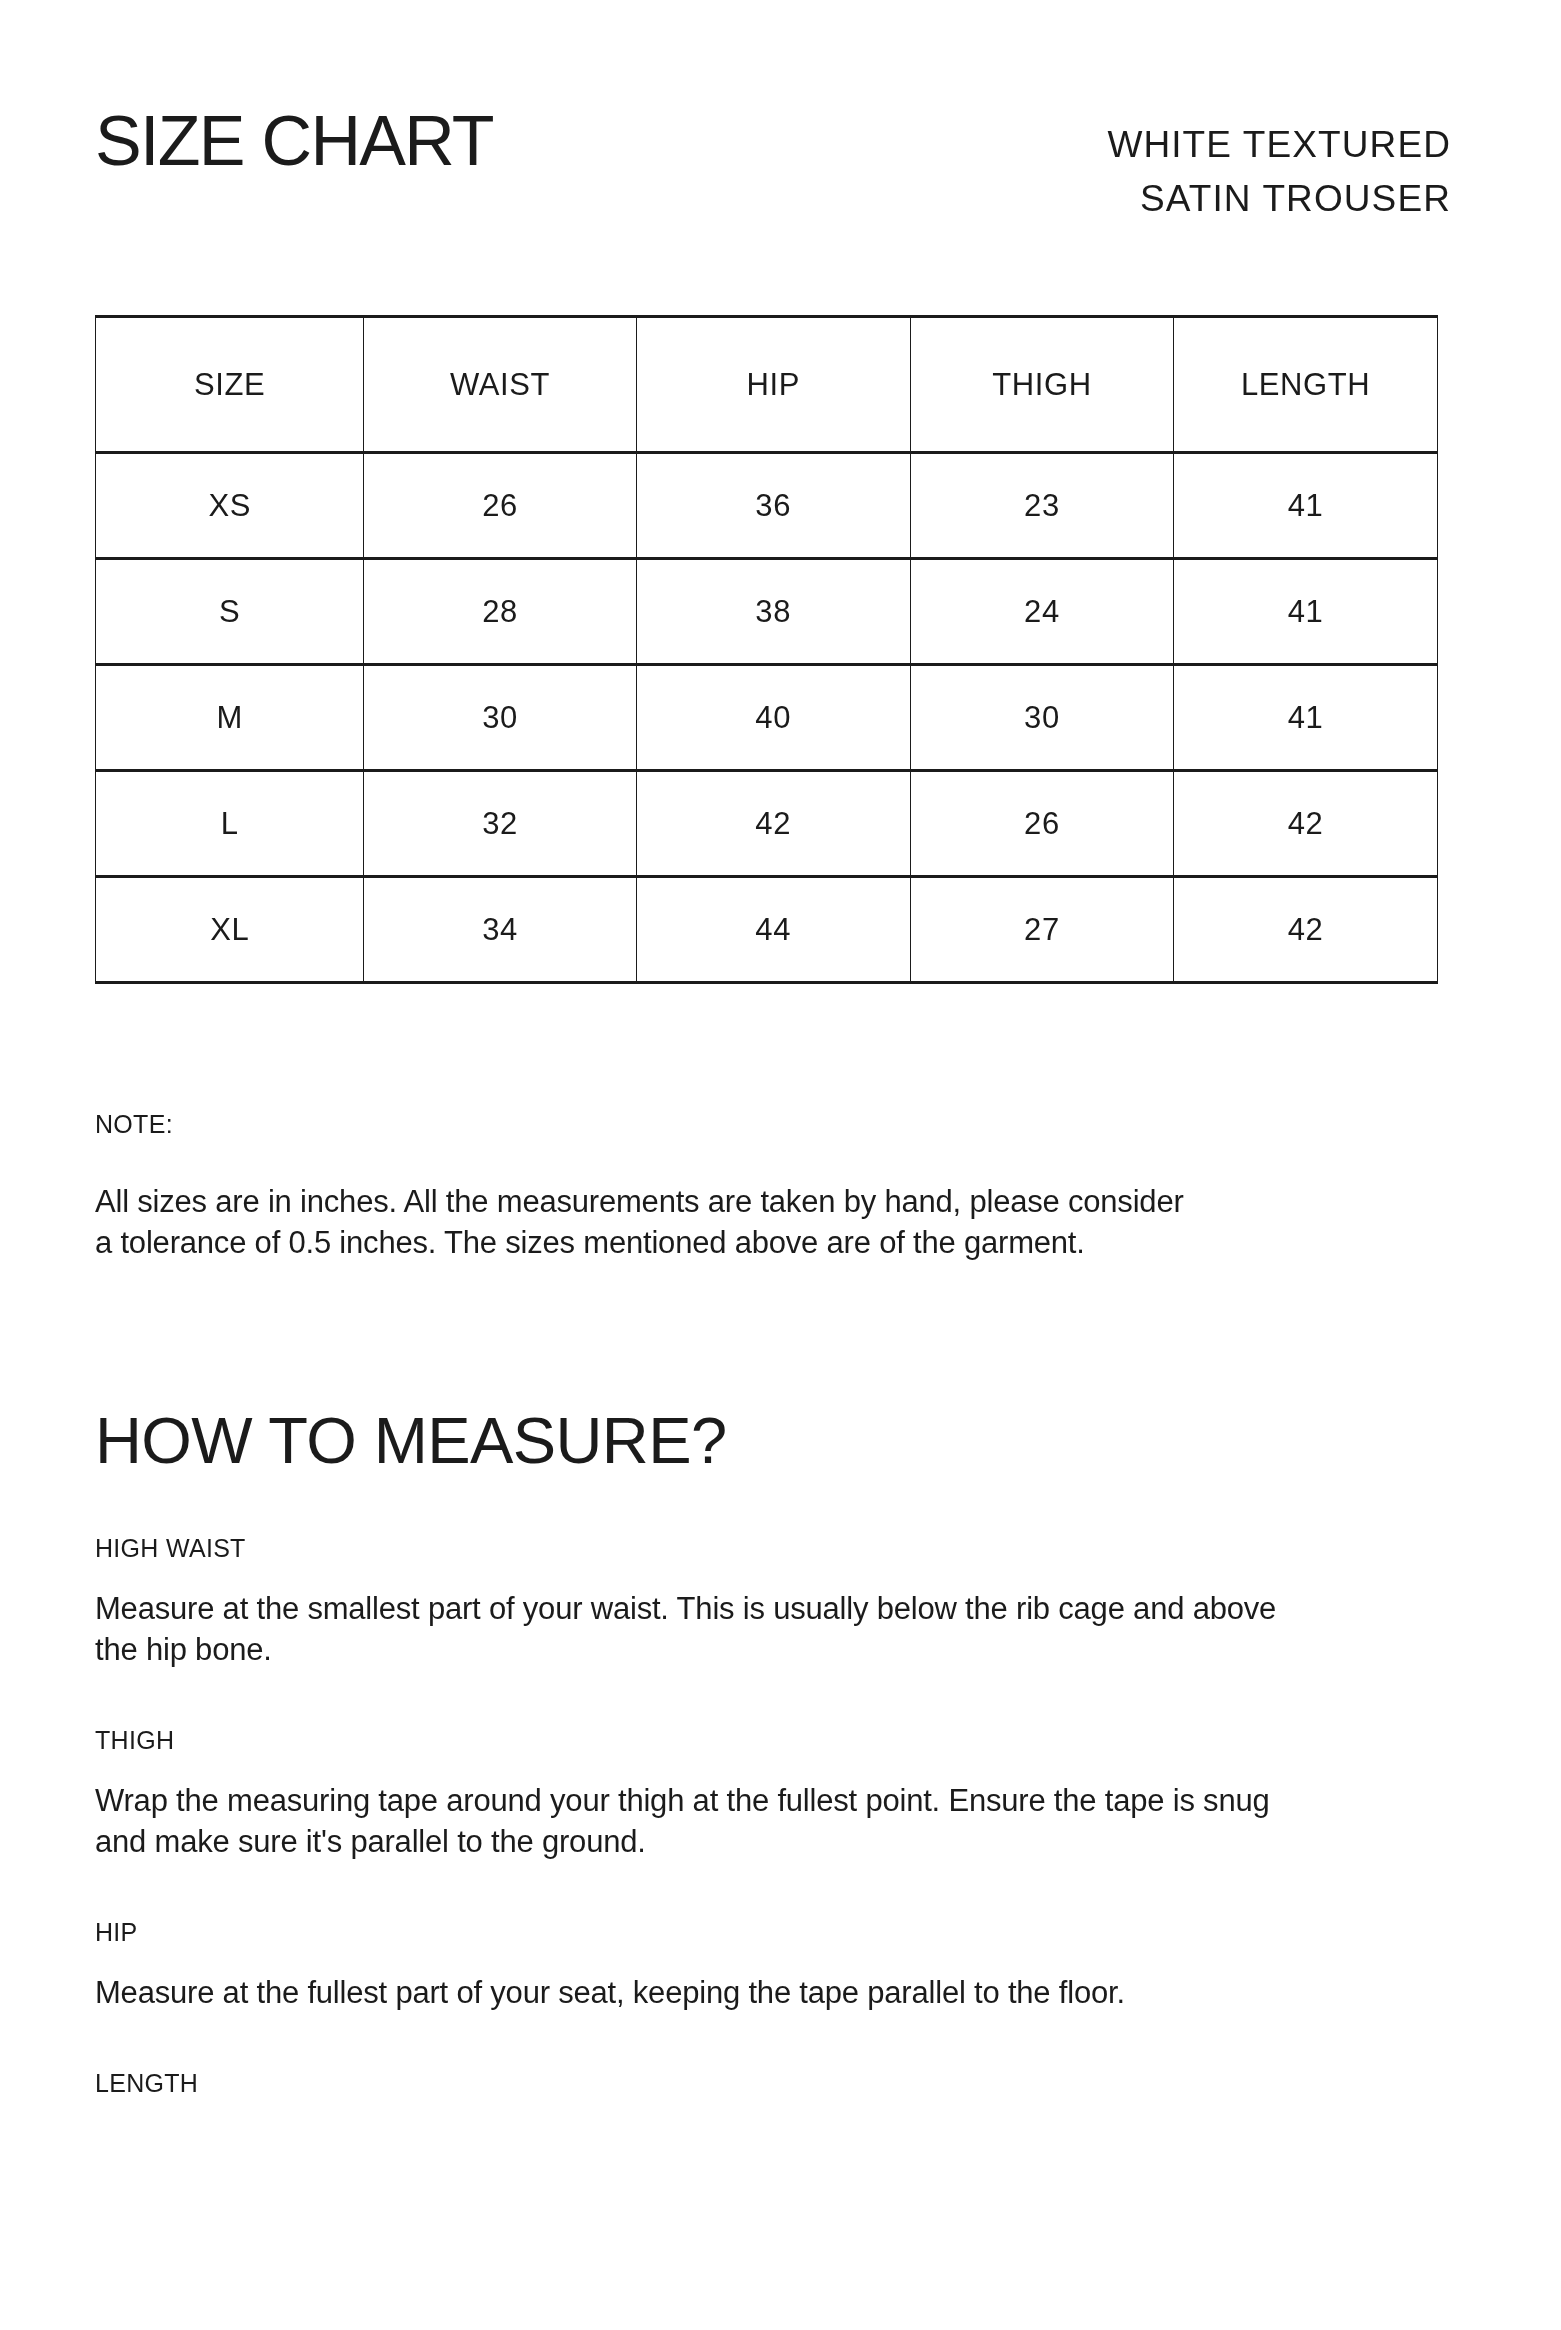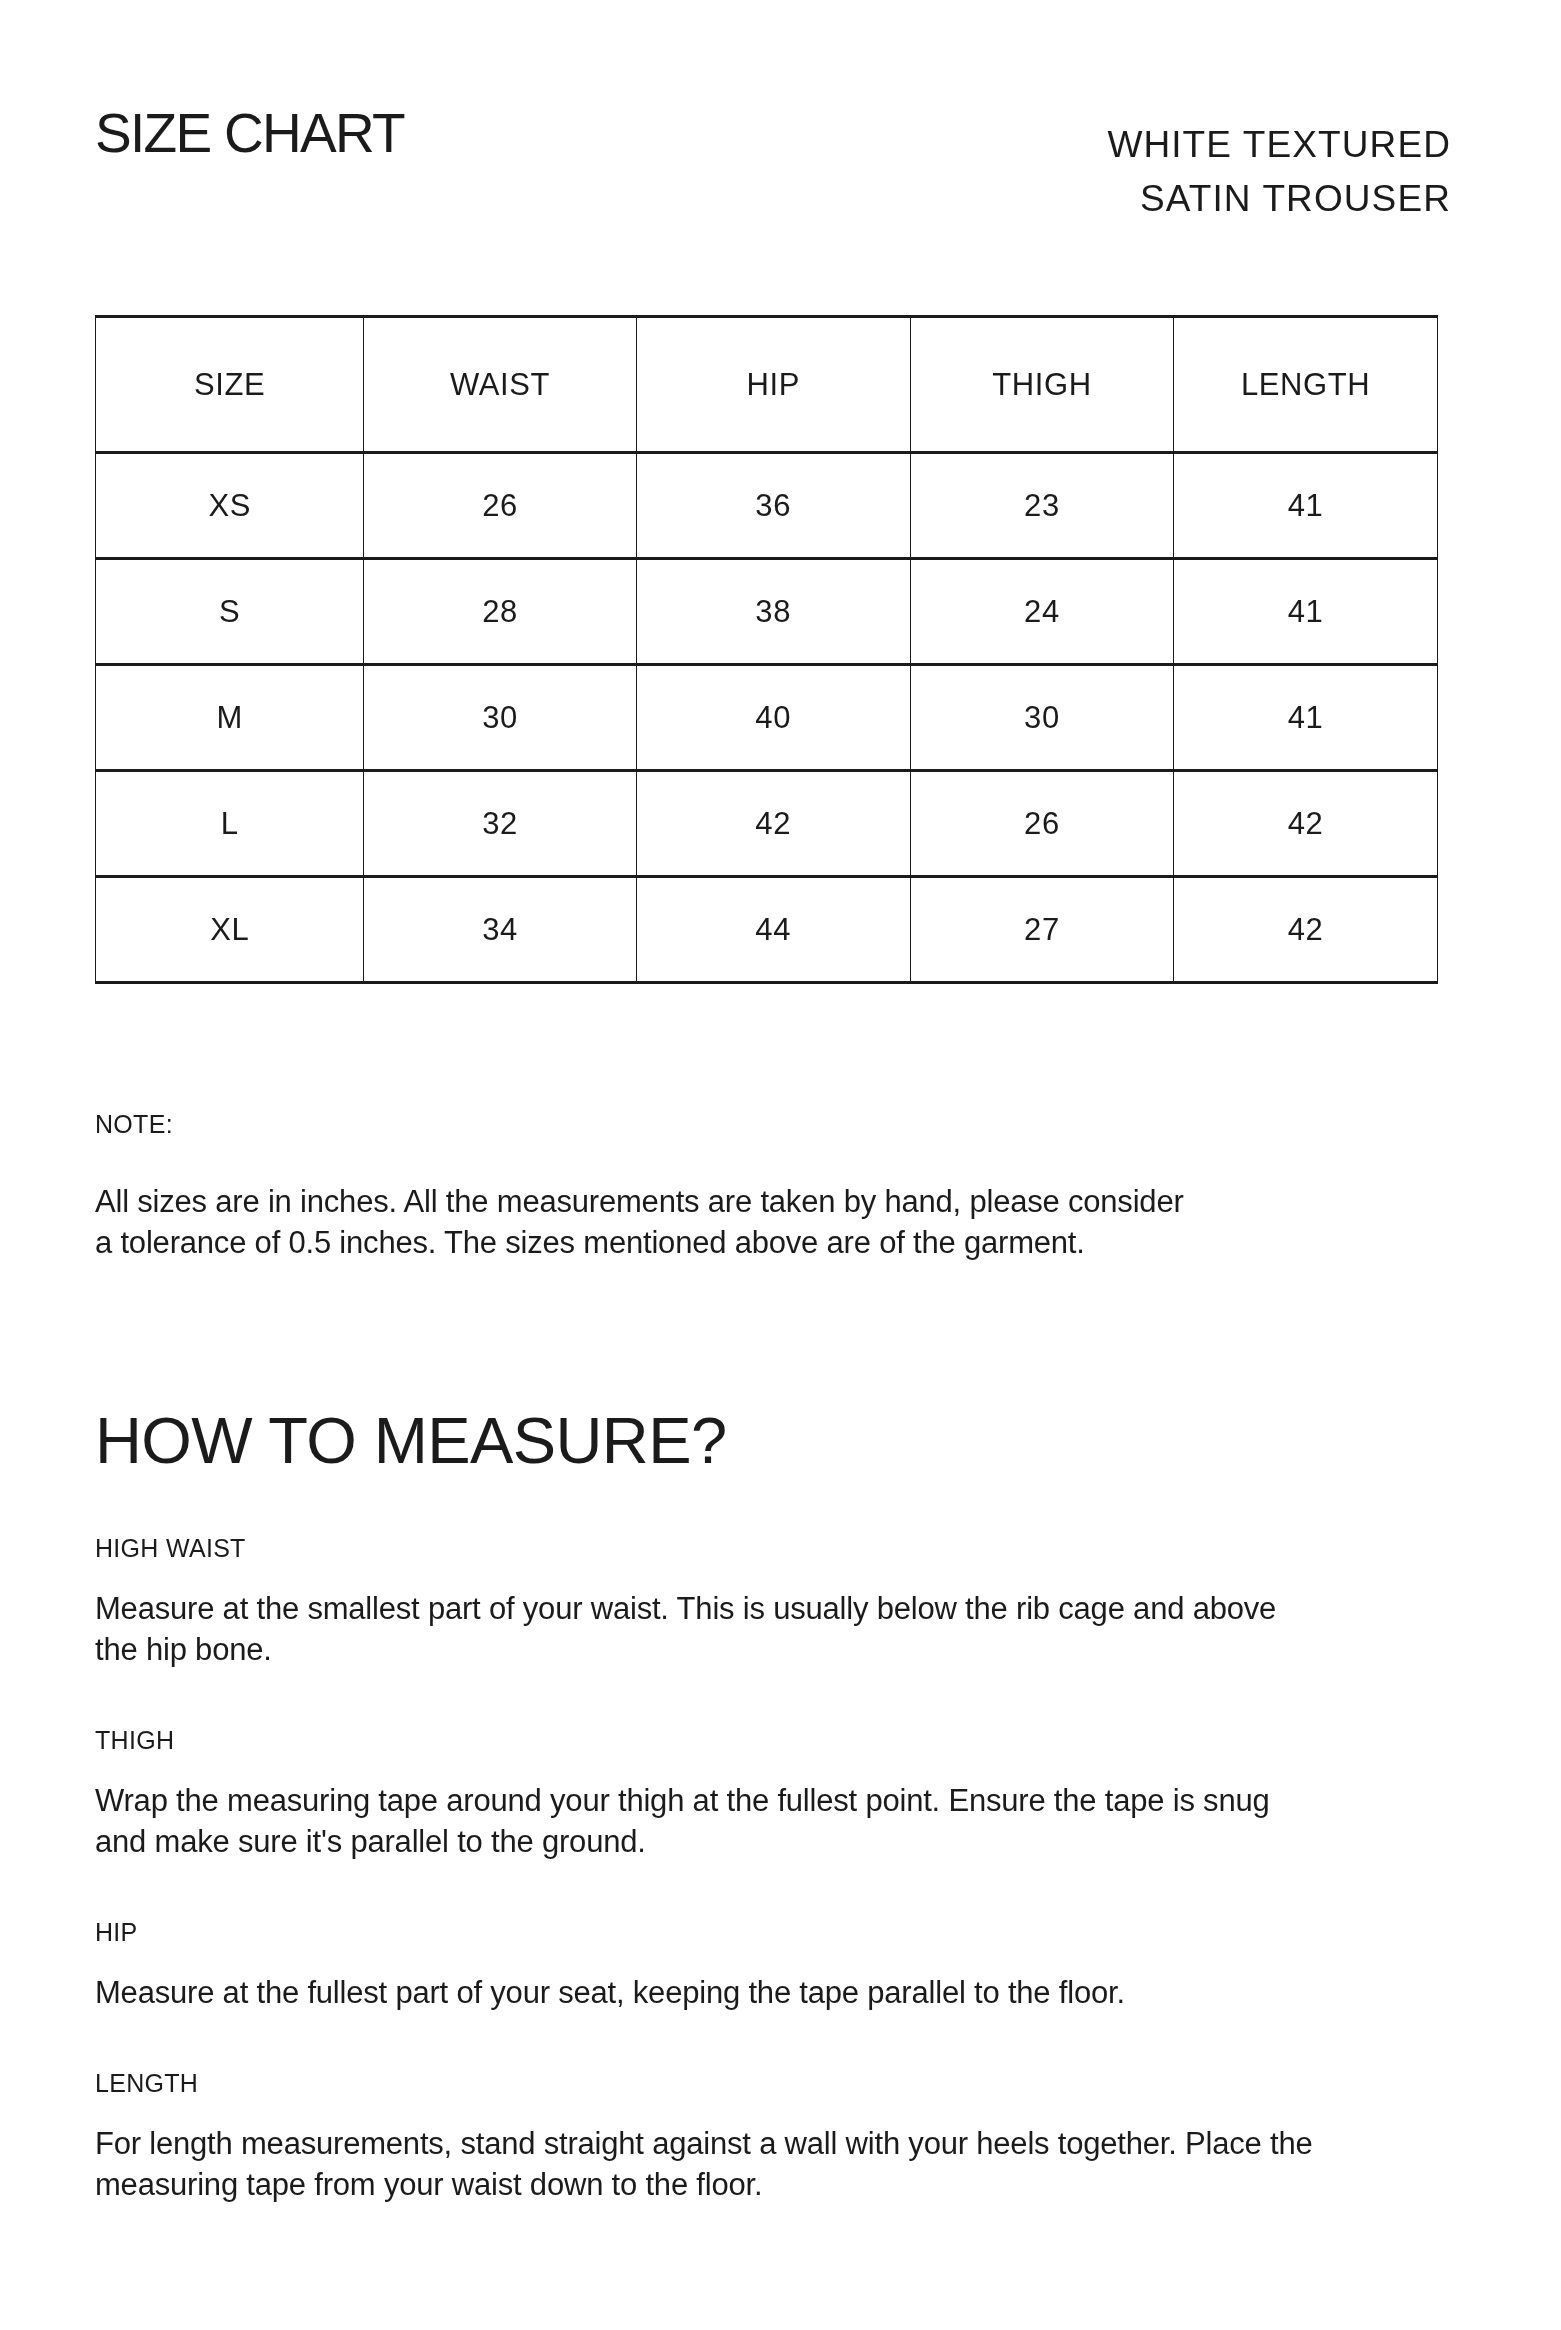--- a/index.html
+++ b/index.html
@@ -8,21 +8,21 @@
     width:1562px; height:2330px;
     font-family:"Liberation Sans","DejaVu Sans",sans-serif;
     color:#1b1b1b;
     -webkit-font-smoothing:antialiased;
   }
   .page { width:100%; height:100%; padding:106px 111px 0 95px; }
 
   
   .header { display:flex; justify-content:space-between; align-items:flex-start; }
   .title {
-    font-size:55px; font-weight:400; line-height:1;
+    font-size:70px; font-weight:400; line-height:1;
     letter-spacing:-1.7px; white-space:nowrap;
   }
   .subtitle {
     font-size:37px; font-weight:400; line-height:54px;
     letter-spacing:1.1px; text-align:right; white-space:pre-line;
     padding-top:12.3px;
   }
 
   
   .size-table {
@@ -145,19 +145,17 @@
 and make sure it's parallel to the ground.</p>
     </div>
 
     <div class="measure-block">
       <h3>HIP</h3>
       <p class="body-text">Measure at the fullest part of your seat, keeping the tape parallel to the floor.</p>
     </div>
 
     <div class="measure-block">
       <h3>LENGTH</h3>
-      <p class="body-text">For length measurements, stand straight against a wall with your heels together. Place the
-measuring tape from your waist down to the floor.</p>
     </div>
   </section>
 
 </div>
 
 
 </body></html>

